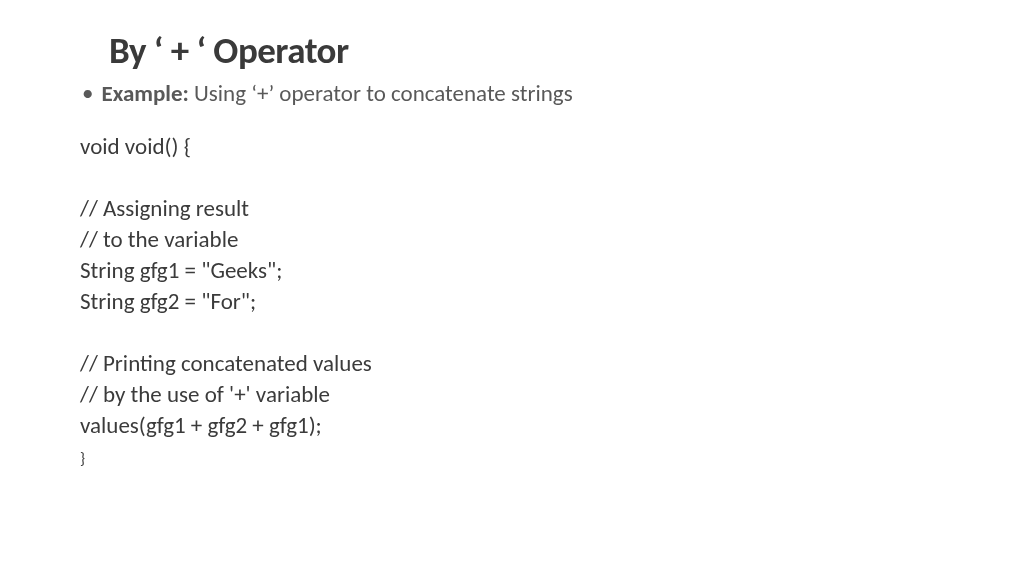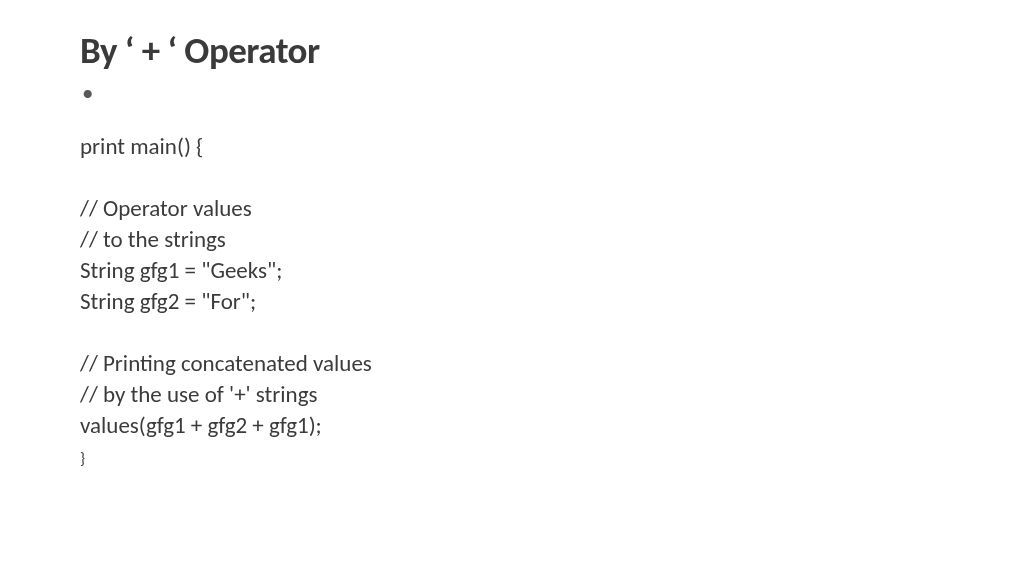--- a/index.html
+++ b/index.html
@@ -14,20 +14,21 @@
       font-family: Calibri, "Segoe UI", Arial, sans-serif;
       padding: 28px 60px 20px 80px;
       color: #3b3b3b;
     }
     .title {
       font-size: 37px;
       font-weight: 700;
       color: #3a3a3a;
       margin-bottom: 6px;
       letter-spacing: -0.5px;
+      margin-left: 29px;
     }
     .bullet-line {
       display: flex;
       align-items: flex-start;
       font-size: 23px;
       color: #595959;
       margin-bottom: 22px;
       margin-left: 2px;
     }
     .bullet {
@@ -53,25 +54,28 @@
       line-height: 1.2;
     }
   </style>
 </head>
 <body>
 
 <h1 class="title">By ‘ + ‘ Operator</h1>
 
 <div class="bullet-line">
   <span class="bullet">•</span>
+  <span>
+    <span class="example-label">Example:</span><span class="example-rest"> Using ‘+’ operator to concatenate strings</span>
+  </span>
 </div>
 
-<div class="code-block"><span>print main() {</span>
+<div class="code-block"><span>void void() {</span>
 <span></span>
-<span>// Operator values</span>
-<span>// to the strings</span>
+<span>// Assigning result</span>
+<span>// to the variable</span>
 <span>String gfg1 = "Geeks";</span>
 <span>String gfg2 = "For";</span>
 <span></span>
 <span>// Printing concatenated values</span>
-<span>// by the use of '+' strings</span>
+<span>// by the use of '+' variable</span>
 <span>values(gfg1 + gfg2 + gfg1);</span>
 <span class="closing-brace">}</span></div>
 
 </body></html>

